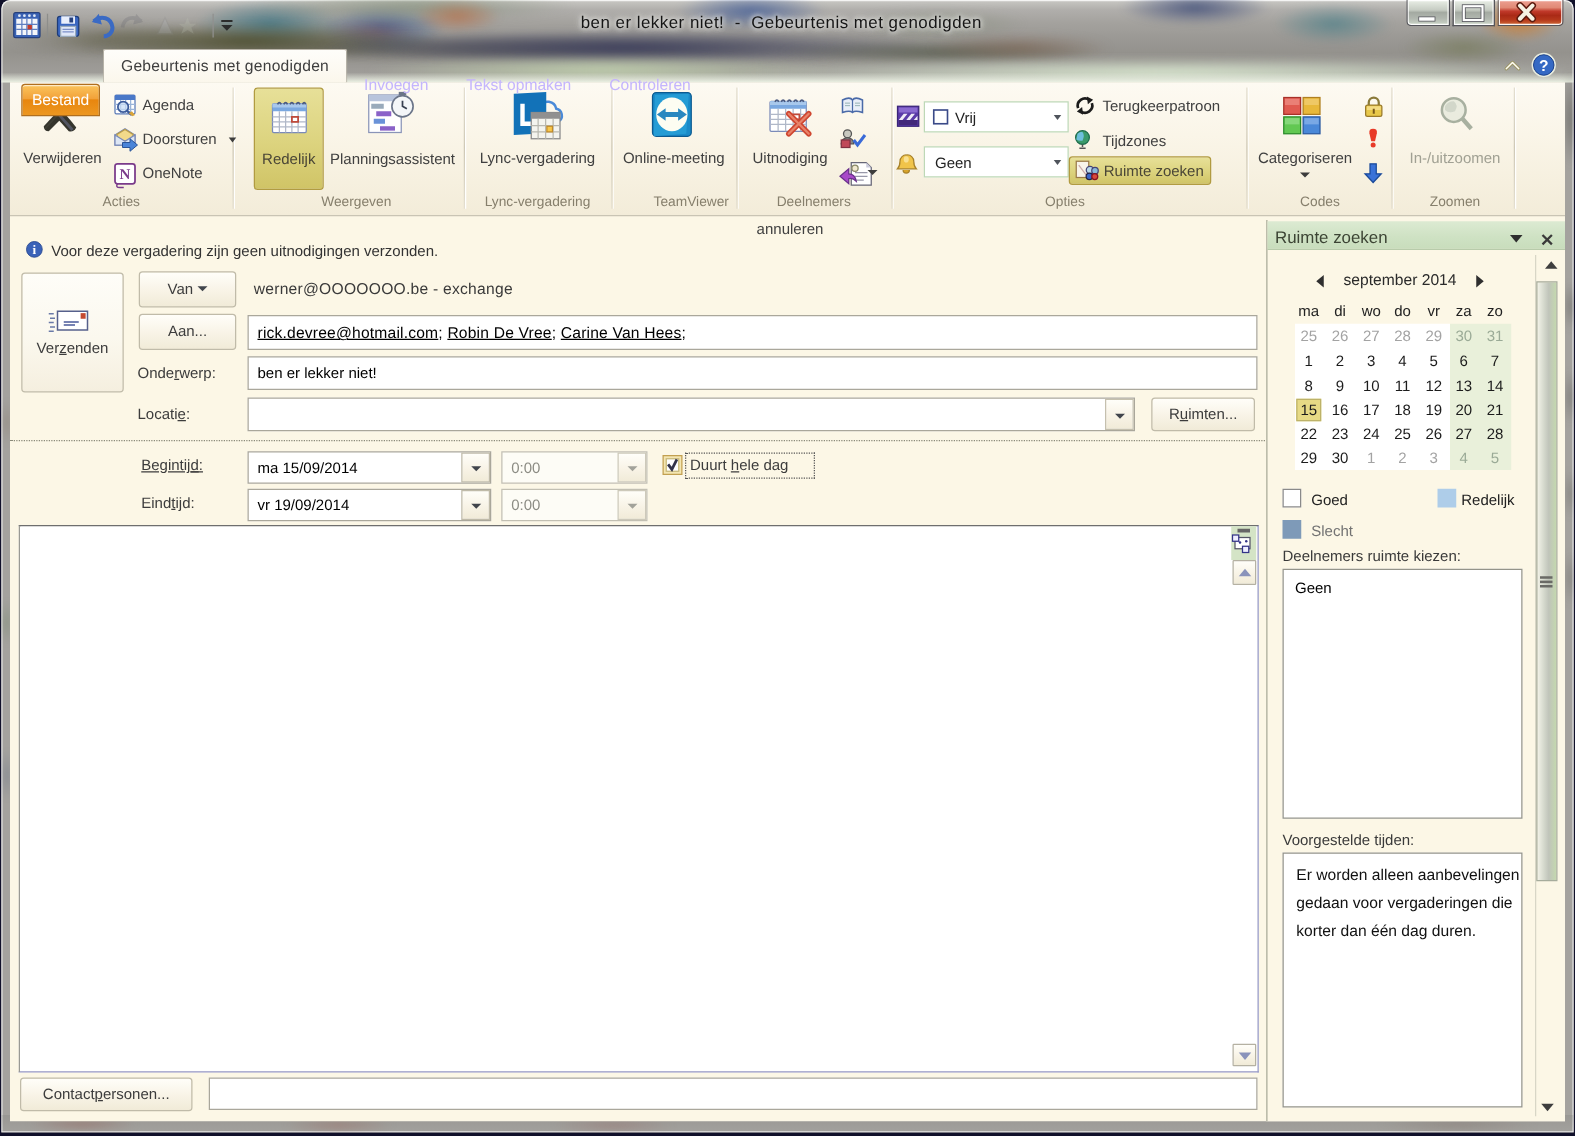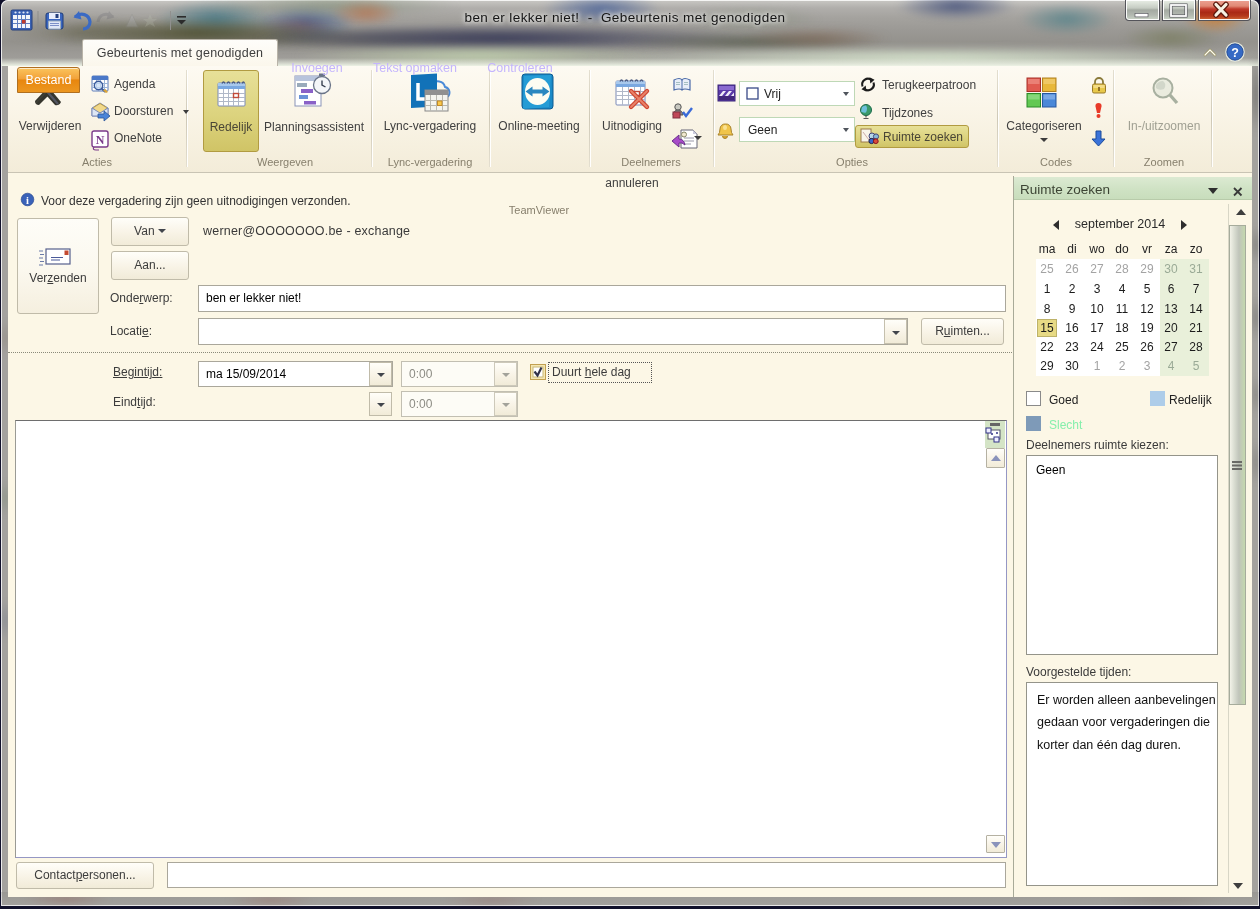--- a/index.html
+++ b/index.html
@@ -93,21 +93,21 @@
  <div class="gsep" style="left:371px;"></div>
  <div class="gsep" style="left:489px;"></div>
  <div class="gsep" style="left:589px;"></div>
  <div class="gsep" style="left:713px;"></div>
  <div class="gsep" style="left:997px;"></div>
  <div class="gsep" style="left:1113px;"></div>
  <div class="gsep" style="left:1211px;"></div>
  <div class="glabel" style="left:37px;">Acties</div>
  <div class="glabel" style="left:225px;">Weergeven</div>
  <div class="glabel" style="left:370px;">Lync-vergadering</div>
- <div class="glabel" style="left:479px;margin-top:48px;">TeamViewer</div>
+ <div class="glabel" style="left:493px;">TeamViewer</div>
  <div class="glabel" style="left:591px;">Deelnemers</div>
  <div class="glabel" style="left:792px;">Opties</div>
  <div class="glabel" style="left:996px;">Codes</div>
  <div class="glabel" style="left:1104px;">Zoomen</div>
 
  <svg width="180" height="90" style="left:0;top:66px;">
   <path d="M34 15 Q36 11 40 13 Q51 23 61 36 Q59 40 55 39 Q44 27 34 15 Z" fill="#35352d"></path>
   <path d="M57 12 Q61 13 61 17 Q50 28 39 39 Q35 39 35 35 Q46 23 57 12 Z" fill="#35352d"></path>
   <path d="M36 14 Q47 25 58 38" stroke="#5e6276" stroke-width="2.2" fill="none" opacity=".75"></path>
   <path d="M58 13 Q47 25 36 37" stroke="#4a4a40" stroke-width="1.4" fill="none" opacity=".5"></path>
@@ -340,20 +340,21 @@
       </g>
   <rect x="8" y="2" width="24" height="15" fill="#fff" stroke="#56608c" stroke-width="1.2"></rect>
   <rect x="26.5" y="3.5" width="4" height="4.5" fill="#c44a30"></rect>
   <path d="M13 10.5 h12 M13 13 h9" stroke="#4a5a9a" stroke-width="1.2"></path>
  </svg>
  <div class="lbl" style="left:17px;top:271px;width:82px;text-align:center;">Ver<u>z</u>enden</div>
 
  <div class="fbtn" style="left:111px;top:217px;width:78px;height:29px;line-height:27px;">Van <span style="display:inline-block;width:0;height:0;border-left:4px solid transparent;border-right:4px solid transparent;border-top:4px solid #41454c;vertical-align:2px;"></span></div>
  <div class="lbl" style="left:203px;top:224px;color:#3a3a3a;font-size:12.5px;letter-spacing:.2px;">werner@OOOOOOO.be - exchange</div>
  <div class="fbtn" style="left:111px;top:251px;width:78px;height:29px;line-height:27px;">Aan...</div>
+ <div class="tbox" style="left:198px;top:252px;width:808px;height:28px;line-height:26px;font-size:12.5px;letter-spacing:.15px;"><span style="margin-left:7px;"><u>rick.devree@hotmail.com</u>;&nbsp;<u>Robin De Vree</u>;&nbsp;<u>Carine Van Hees</u>;</span></div>
  <div class="lbl" style="left:110px;top:291px;">Onde<u>r</u>werp:</div>
  <div class="tbox" style="left:198px;top:285px;width:808px;height:27px;line-height:25px;"><span style="margin-left:7px;">ben er lekker niet!</span></div>
  <div class="lbl" style="left:110px;top:324px;">Locati<u>e</u>:</div>
  <div class="tbox" style="left:198px;top:318px;width:710px;height:27px;"></div>
  <div class="fbtn" style="left:884px;top:319px;width:23px;height:25px;border-radius:0;border-color:#c5c0ae;">
       <div class="darr" style="left:7px;top:11px;"></div>
     </div>
  <div class="fbtn" style="left:921px;top:318px;width:83px;height:27px;line-height:25px;">R<u>u</u>imten...</div>
  <div style="position:absolute;left:8px;top:352px;width:1004px;height:1px;border-top:1px dotted #8a8a7a;"></div>
 
@@ -367,20 +368,21 @@
       <div class="darr" style="left:7px;top:10px;border-top-color:#a2a29a;"></div>
     </div>
  <svg width="18" height="18" style="left:530px;top:364px;">
   <rect x="0.5" y="0.5" width="15" height="15" fill="#f4e6b2" stroke="#c2a050"></rect>
   <rect x="3" y="3" width="10" height="10" fill="#fff" stroke="#c8b878"></rect>
   <path d="M4.5 7.5 l3 4 4 -8" stroke="#32324a" stroke-width="2.2" fill="none"></path>
  </svg>
  <div style="position:absolute;left:548px;top:362px;width:104px;height:21px;border:1px dotted #555;"></div>
  <div class="lbl" style="left:552px;top:365px;">Duurt <u>h</u>ele dag</div>
  <div class="lbl" style="left:113px;top:395px;">Eind<u>t</u>ijd:</div>
+ <div class="tbox" style="left:198px;top:391px;width:195px;height:26px;line-height:24px;"><span style="margin-left:7px;">vr 19/09/2014</span></div>
  <div class="fbtn" style="left:369px;top:392px;width:23px;height:24px;border-radius:0;">
       <div class="darr" style="left:7px;top:10px;"></div>
     </div>
  <div class="tbox" style="left:401px;top:391px;width:117px;height:26px;line-height:24px;background:#fdfcf6;border-color:#c2bfb2;color:#8c8c84;"><span style="margin-left:7px;">0:00</span></div>
  <div class="fbtn" style="left:494px;top:392px;width:23px;height:24px;border-radius:0;border-color:#cdc9ba;">
       <div class="darr" style="left:7px;top:10px;border-top-color:#a2a29a;"></div>
     </div>
 
  <div style="position:absolute;left:15px;top:420px;width:992px;height:438px;background:#fff;border:1px solid #9597c4;border-top-color:#6e6e6e;border-left-color:#9a9a94;"></div>
  <div style="position:absolute;left:985px;top:421px;width:20px;height:27px;background:#d4e4c6;"></div>
@@ -472,21 +474,21 @@
  <div class="cal" style="left:1111px;top:356.5px;color:#a3a3a3;">2</div>
  <div class="cal" style="left:1136px;top:356.5px;color:#a3a3a3;">3</div>
  <div class="cal" style="left:1160px;top:356.5px;color:#9aaa96;">4</div>
  <div class="cal" style="left:1185px;top:356.5px;color:#9aaa96;">5</div>
 
  <div style="position:absolute;left:1026px;top:391px;width:15px;height:15px;background:#fff;border:1px solid #8a8a8a;"></div>
  <div class="lbl" style="left:1049px;top:393px;color:#222;">Goed</div>
  <div style="position:absolute;left:1150px;top:391px;width:15px;height:15px;background:#aecde9;"></div>
  <div class="lbl" style="left:1169px;top:393px;color:#222;">Redelijk</div>
  <div style="position:absolute;left:1026px;top:416px;width:15px;height:15px;background:#7e9ab8;"></div>
- <div class="lbl" style="left:1049px;top:418px;color:#86efac;">Slecht</div>
+ <div class="lbl" style="left:1049px;top:418px;color:#737373;">Slecht</div>
  <div class="lbl" style="left:1026px;top:438px;color:#3a3a3a;">Deelnemers ruimte kiezen:</div>
  <div class="tbox" style="left:1026px;top:455px;width:192px;height:200px;border-color:#94948a;">
       <span style="position:absolute;left:9px;top:7px;">Geen</span>
     </div>
  <div class="lbl" style="left:1026px;top:665px;color:#3a3a3a;">Voorgestelde tijden:</div>
  <div class="tbox" style="left:1026px;top:682px;width:192px;height:204px;border-color:#94948a;">
   <div style="position:absolute;left:10px;top:6px;white-space:nowrap;font-size:12.5px;line-height:22.4px;color:#111;">Er worden alleen aanbevelingen<br>gedaan voor vergaderingen die<br>korter dan één dag duren.</div>
  </div>
  <div id="title">ben er lekker niet!&nbsp; -&nbsp; Gebeurtenis met genodigden</div>
  <svg width="220" height="40" style="left:0;top:0;">

